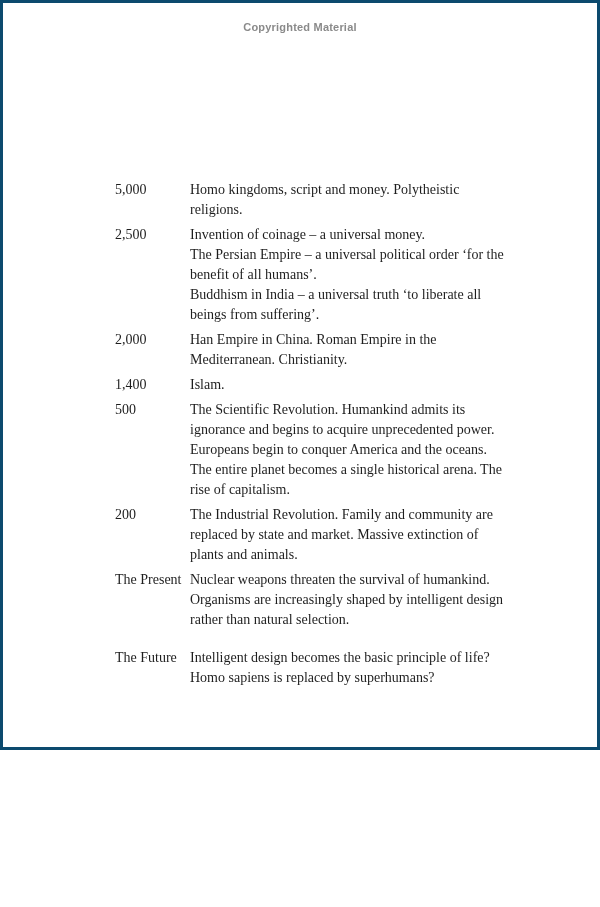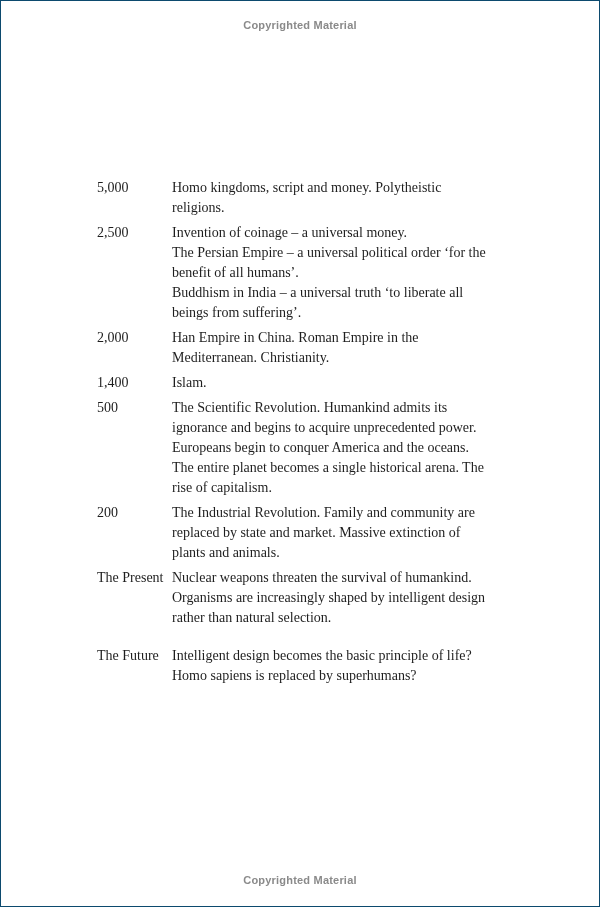--- a/index.html
+++ b/index.html
@@ -9,44 +9,44 @@
   }
   body {
     width: 600px;
     height: 907px;
     font-family: "Liberation Serif", "DejaVu Serif", serif;
     color: #1e1e1e;
   }
   .page {
     position: relative;
     width: 600px;
-    height: 907px;
+    height: 750px;
     box-sizing: border-box;
-    border: 1px solid #0c4a6e;
+    border: 3px solid #0c4a6e;
     background: #ffffff;
     overflow: hidden;
   }
   .notice {
     position: absolute;
     left: 0;
     width: 100%;
     text-align: center;
     font-family: "Liberation Sans", sans-serif;
     font-weight: bold;
     font-size: 11px;
     letter-spacing: 0.2px;
     color: #8a8a8a;
   }
   .notice.top { top: 18px; }
   .notice.bottom { top: 873px; }
 
   .timeline {
     position: absolute;
     top: 177px;
-    left: 96px;
+    left: 112px;
     width: 400px;
     font-size: 14px;
     line-height: 20px;
   }
   .entry {
     display: flex;
     align-items: flex-start;
     margin-bottom: 5px;
   }
   

